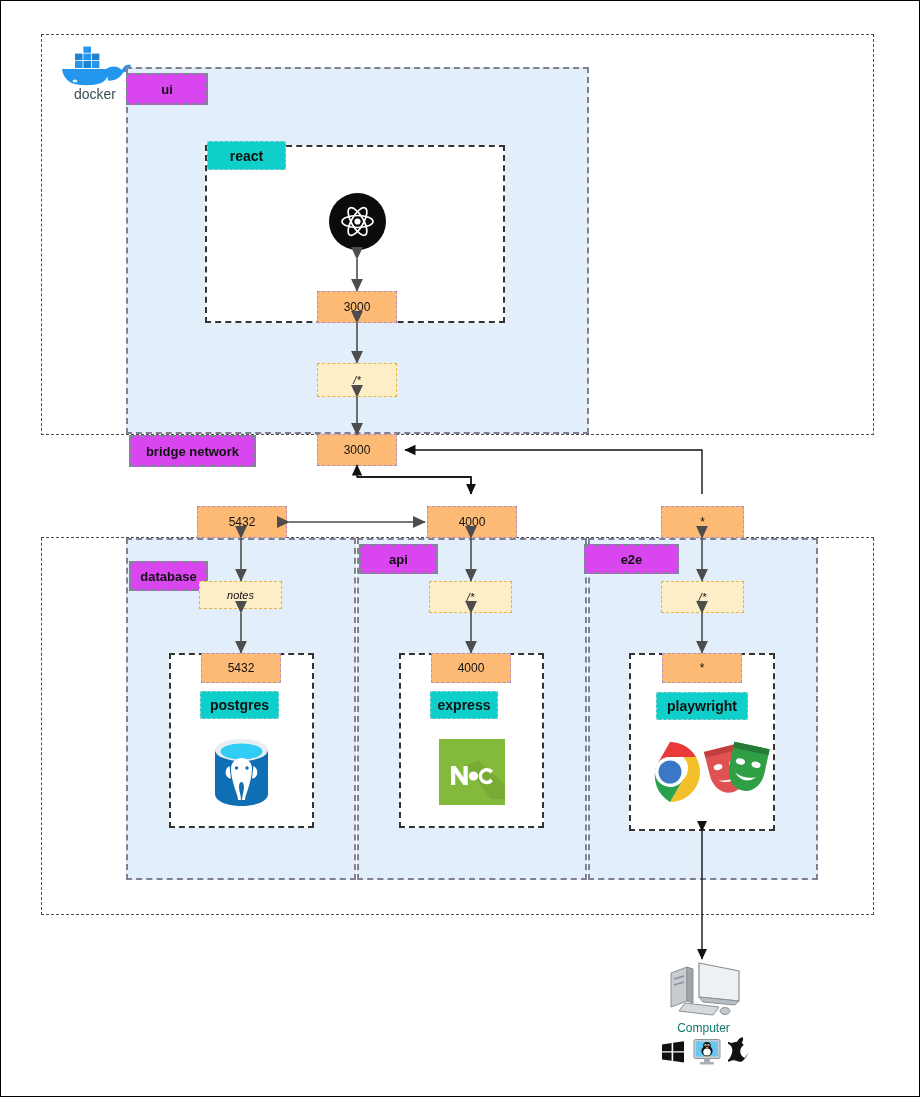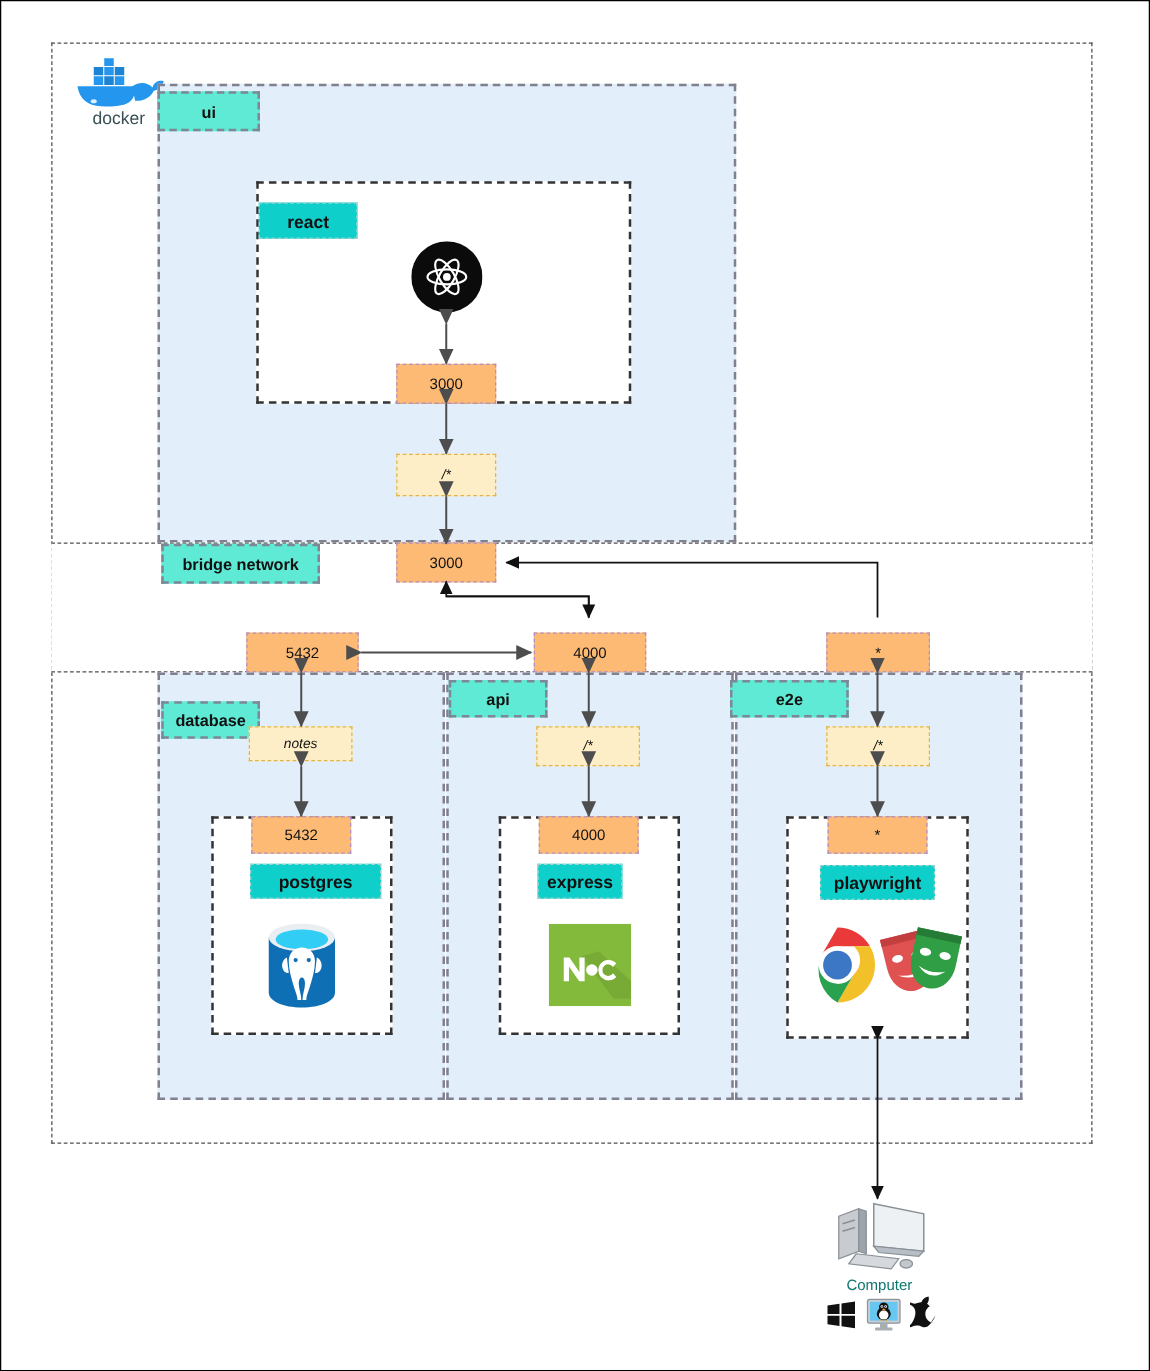--- a/index.html
+++ b/index.html
@@ -11,21 +11,21 @@
 
   
   .docker-box{border:1px dashed #4d4d4d;background:transparent;}
   .svc-box{border:2px dashed #808090;background:#e3eefb;}
   .inner-box{border:2px dashed #333;background:#ffffff;}
   .band{border-top:1px dashed #4d4d4d;border-bottom:1px dashed #4d4d4d;background:#ffffff;}
 
   
   .lbl{display:flex;align-items:center;justify-content:center;box-sizing:border-box;
        font-size:13px;font-weight:bold;color:#111;text-align:center;line-height:1;}
-  .lbl-blue{background:#5eead4;border:2px dashed #7d8796;text-align:right;}
+  .lbl-blue{background:#d946ef;border:2px dashed #7d8796;text-align:right;}
   .lbl-teal{background:#0fcfca;border:1px dashed #9ad4d2;font-size:14px;}
   .lbl-port{background:#fdba74;border:1px dashed #b38fc0;font-weight:normal;font-size:12px;}
   .lbl-route{background:#fdeec8;border:1px dashed #e0b64a;font-weight:normal;font-size:11px;font-style:italic;}
   .lbl-plain{font-weight:normal;font-size:12px;color:#0f766e;}
 
   
   .layer{position:absolute;left:0;top:0;width:920px;height:1097px;pointer-events:none;}
   .layer.bottom{z-index:1;}
   .icon-wrap{position:absolute;display:flex;align-items:flex-start;justify-content:center;}
 </style>
@@ -97,21 +97,21 @@
         <ellipse cx="19" cy="36" rx="2.4" ry="1.6" fill="#ffffff" opacity="0.85"></ellipse>
       </g>
       <text x="39" y="54" font-family="Liberation Sans, sans-serif" font-size="14" fill="#394d54" text-anchor="middle">docker</text>
     </svg>
   </div>
 
   <div class="abs svc-box" style="left:125px;top:66px;width:463px;height:367px;"></div>
   <div class="abs lbl lbl-blue" style="left:125px;top:72px;width:82px;height:32px;">ui</div>
 
   <div class="abs inner-box" style="left:204px;top:144px;width:300px;height:178px;"></div>
-  <div class="abs lbl lbl-teal" style="left:206px;top:161px;width:79px;height:29px;">react</div>
+  <div class="abs lbl lbl-teal" style="left:206px;top:140px;width:79px;height:29px;">react</div>
 
   <div class="icon-wrap" style="left:328px;top:192px;width:57px;height:57px;">
     <svg width="57" height="57" viewBox="0 0 57 57" xmlns="http://www.w3.org/2000/svg">
       <circle cx="28.5" cy="28.5" r="28.5" fill="#0b0b0b"></circle>
       <g stroke="#ffffff" stroke-width="1.7" fill="none">
         <ellipse cx="28.5" cy="28.5" rx="15.5" ry="6"></ellipse>
         <ellipse cx="28.5" cy="28.5" rx="15.5" ry="6" transform="rotate(60 28.5 28.5)"></ellipse>
         <ellipse cx="28.5" cy="28.5" rx="15.5" ry="6" transform="rotate(120 28.5 28.5)"></ellipse>
       </g>
       <circle cx="28.5" cy="28.5" r="3.1" fill="#ffffff"></circle>
@@ -128,21 +128,21 @@
   <div class="abs lbl lbl-port" style="left:316px;top:433px;width:80px;height:32px;">3000</div>
   <div class="abs lbl lbl-port" style="left:196px;top:505px;width:90px;height:32px;">5432</div>
   <div class="abs lbl lbl-port" style="left:426px;top:505px;width:90px;height:32px;">4000</div>
   <div class="abs lbl lbl-port" style="left:660px;top:505px;width:83px;height:32px;">*</div>
 
   <div class="abs svc-box" style="left:125px;top:537px;width:230px;height:342px;"></div>
   <div class="abs lbl lbl-blue" style="left:128px;top:532px;width:79px;height:30px;margin-top:28px;">database</div>
   <div class="abs lbl lbl-route" style="left:198px;top:580px;width:83px;height:28px;">notes</div>
   <div class="abs inner-box" style="left:168px;top:652px;width:145px;height:175px;"></div>
   <div class="abs lbl lbl-port" style="left:200px;top:652px;width:80px;height:30px;">5432</div>
-  <div class="abs lbl lbl-teal" style="left:199px;top:690px;width:105px;height:28px;">postgres</div>
+  <div class="abs lbl lbl-teal" style="left:199px;top:690px;width:79px;height:28px;">postgres</div>
   <div class="icon-wrap" style="left:208px;top:735px;width:65px;height:72px;">
     <svg width="65" height="72" viewBox="0 0 65 72" xmlns="http://www.w3.org/2000/svg">
       <path d="M6 14 v44 c0 7 11.6 12 26.5 12 S59 65 59 58 V14 z" fill="#0f6fb5"></path>
       <ellipse cx="32.5" cy="14" rx="26.5" ry="11" fill="#e8eef2"></ellipse>
       <ellipse cx="32.5" cy="15.5" rx="21" ry="8" fill="#31cdf5"></ellipse>
       <g fill="#ffffff">
         <path d="M22 33 c0 -7 5 -11 10.5 -11 S43 26 43 33 c0 7 -2 13 -4 20 -1 4 -3 7 -3 11 h-3 c0 -5 2 -9 2 -13 0 -3 -1 -5 -2.5 -5 S30 48 30 51 c0 4 2 8 2 13 h-3 c0 -4 -2 -7 -3 -11 -2 -7 -4 -13 -4 -20 z"></path>
         <path d="M20.5 30 c-3 1.5 -4.5 5 -3.5 8.5 .8 2.8 3 4.3 5 3.8 z"></path>
         <path d="M44.5 30 c3 1.5 4.5 5 3.5 8.5 -.8 2.8 -3 4.3 -5 3.8 z"></path>
       </g>

